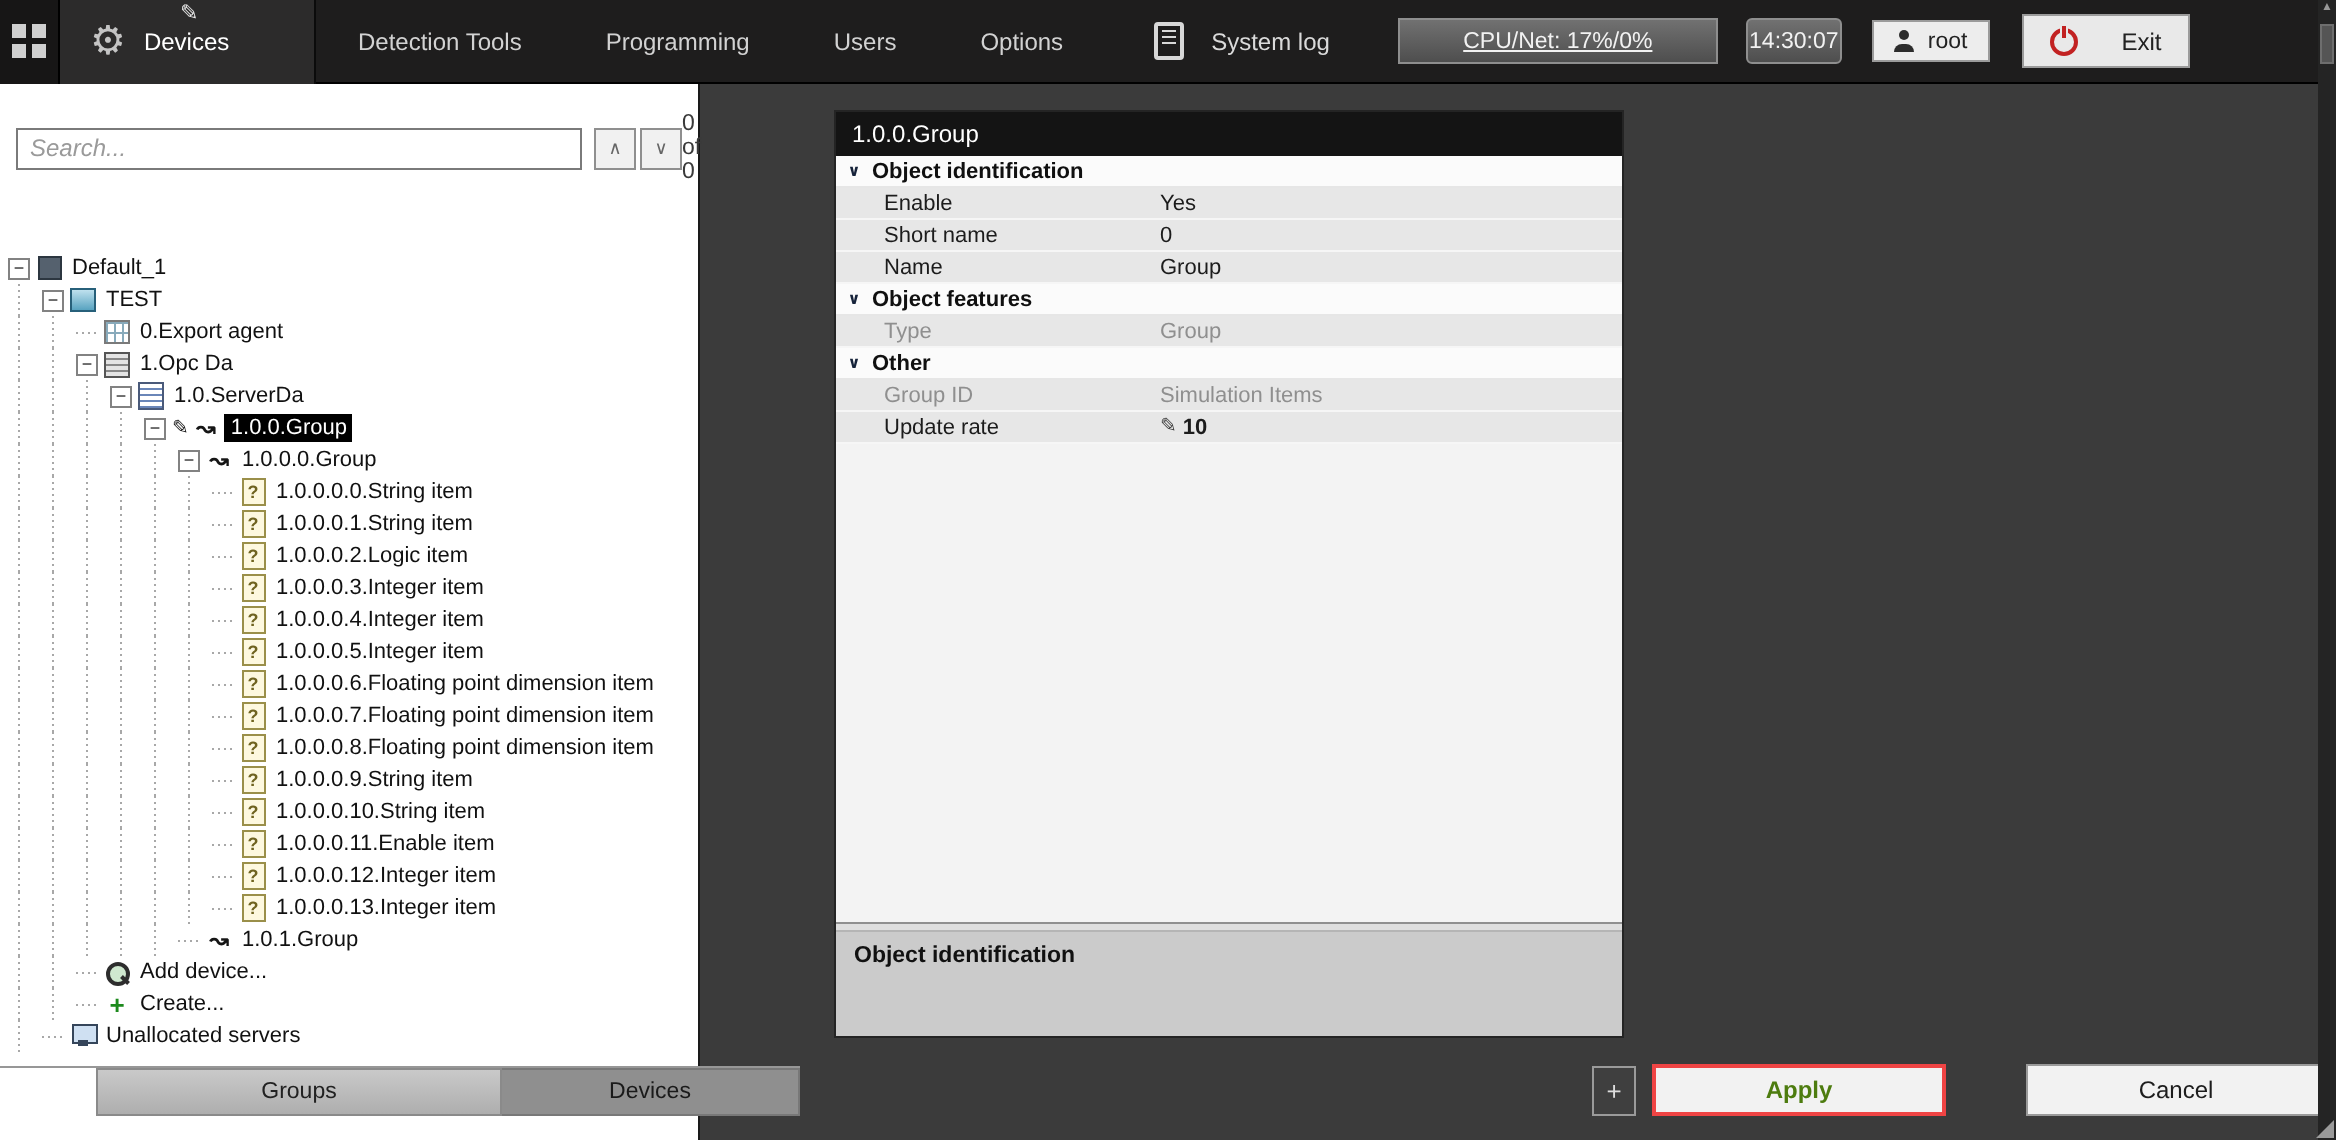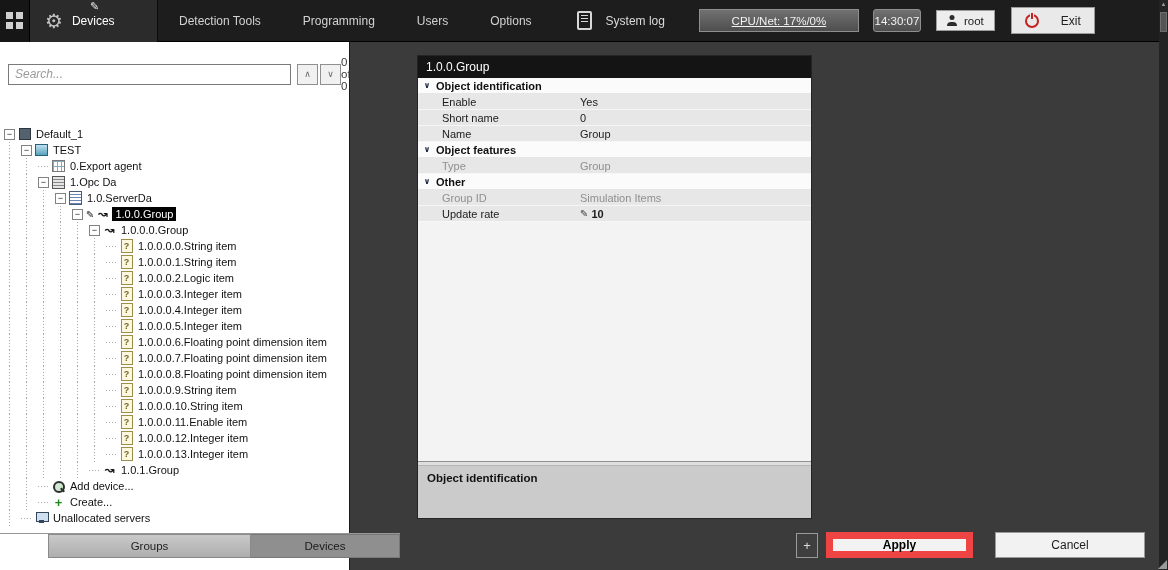--- a/index.html
+++ b/index.html
@@ -124,22 +124,22 @@
   .prop-filler { flex:1; background:#f3f3f3; }
   .h-splitter { height:5px; background:#dedede; border-top:1px solid #8f8f8f;
     border-bottom:1px solid #b5b5b5; flex:none; }
   .prop-desc { height:52px; background:#cbcbcb; padding:6px 9px; font-size:11.5px;
     font-weight:bold; color:#111; flex:none; }
 
   
   .actions { position:absolute; left:796px; top:532px; display:flex; align-items:center; }
   .plus-btn { width:22px; height:25px; background:#3f3f3f; border:1px solid #9a9a9a; color:#ddd;
     font-size:13px; display:flex; align-items:center; justify-content:center; margin-right:8px; }
-  .apply-btn { width:147px; height:26px; background:#f2f2f2; border:7px solid #ef4444; color:#000000;
-    font-weight:bold; font-size:12px; display:flex; align-items:center; justify-content:center; margin-right:22px; }
+  .apply-btn { width:147px; height:26px; background:#f2f2f2; border:2px solid #ef4444; color:#4d7c0f;
+    font-weight:bold; font-size:12px; display:flex; align-items:center; justify-content:center; margin-right:40px; }
   .cancel-btn { width:150px; height:26px; background:#f2f2f2; border:1px solid #9a9a9a; color:#1d1d1d;
     font-size:12px; display:flex; align-items:center; justify-content:center; }
 
   
   .scrollstrip { position:absolute; right:0; top:0; width:9px; height:570px; background:#242424; }
   .ss-up { position:absolute; top:1px; left:0; width:9px; text-align:center; font-size:6px; color:#999; }
   .ss-thumb { position:absolute; top:12px; left:1px; width:7px; height:20px; background:#555;
     border:1px solid #6e6e6e; }
   .grip { position:absolute; right:1px; bottom:1px; width:0; height:0;
     border-left:9px solid transparent; border-bottom:9px solid #9a9a9a; }

